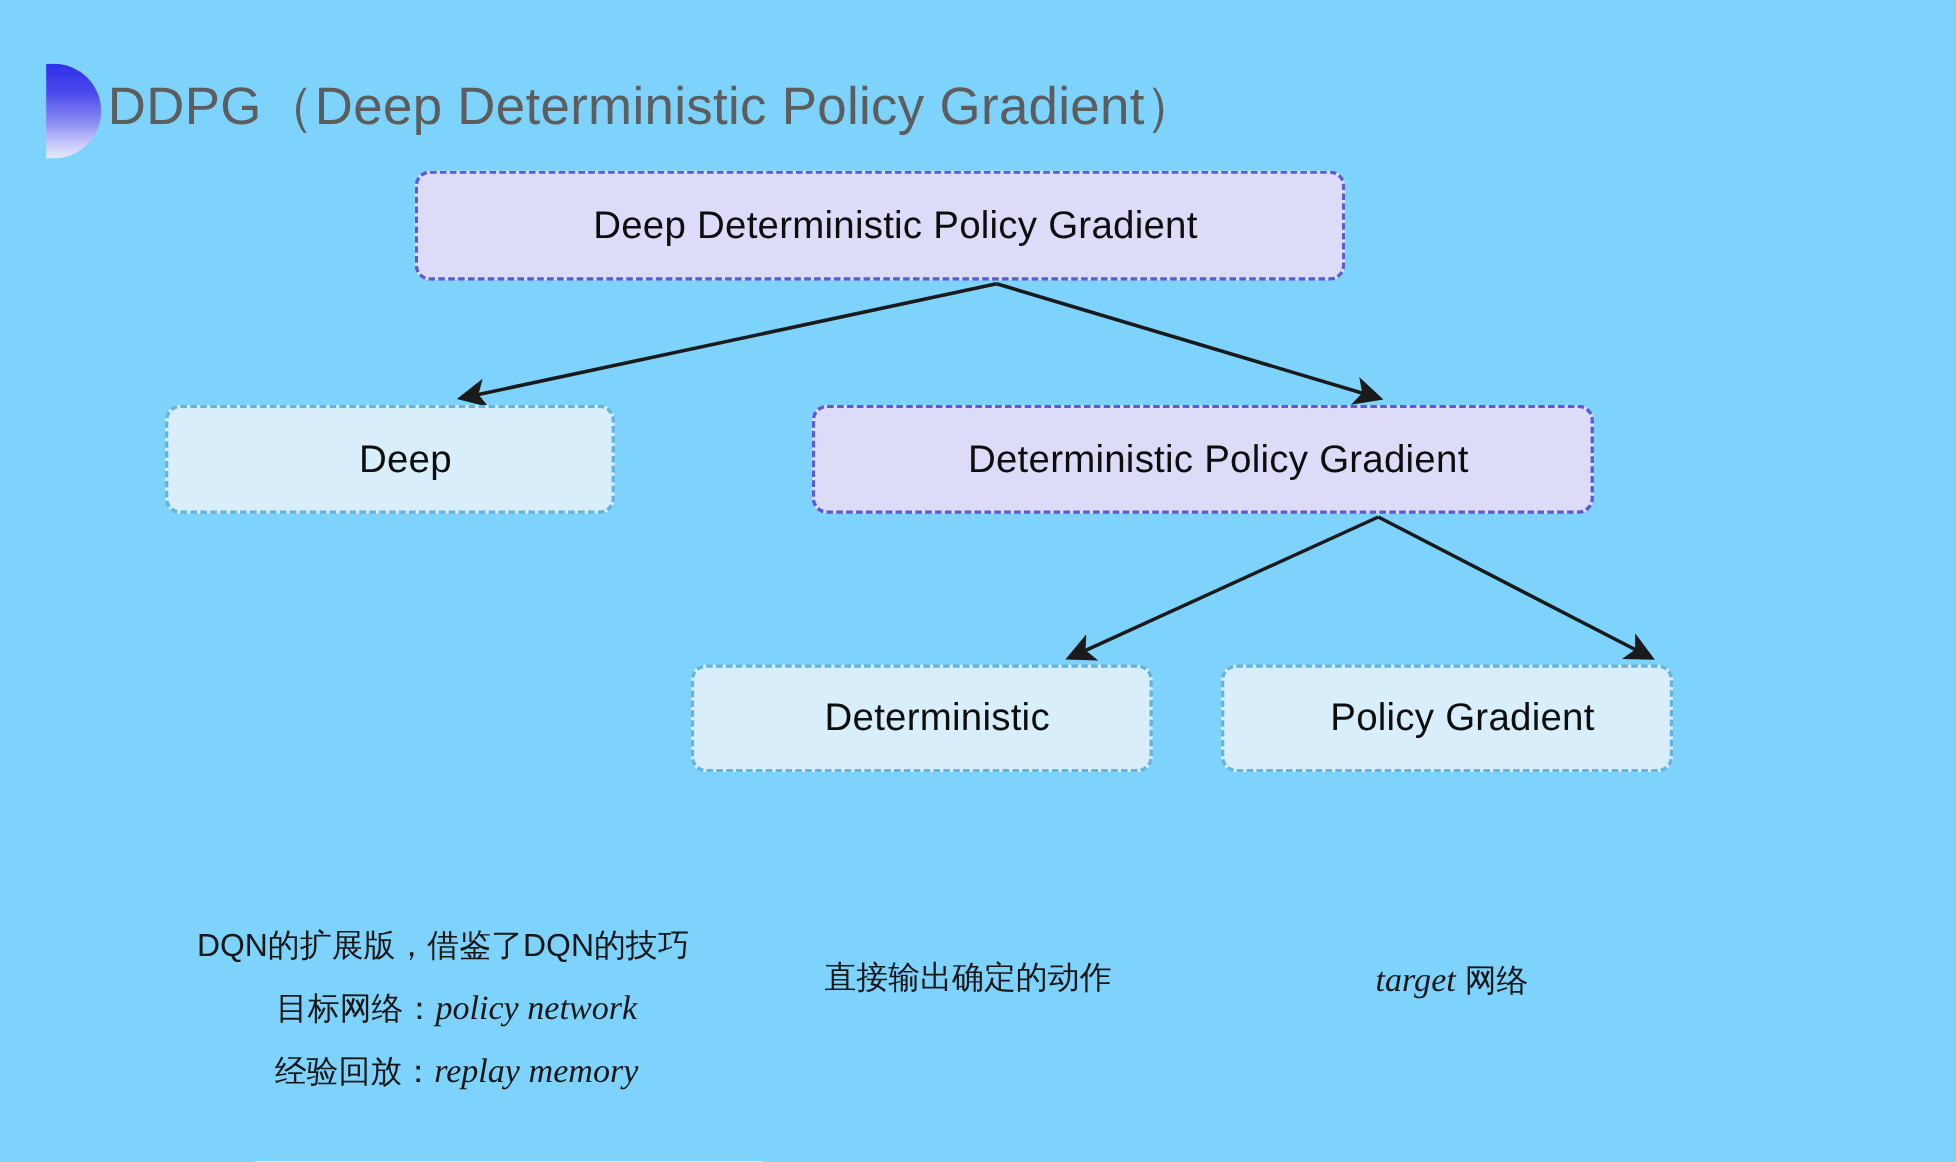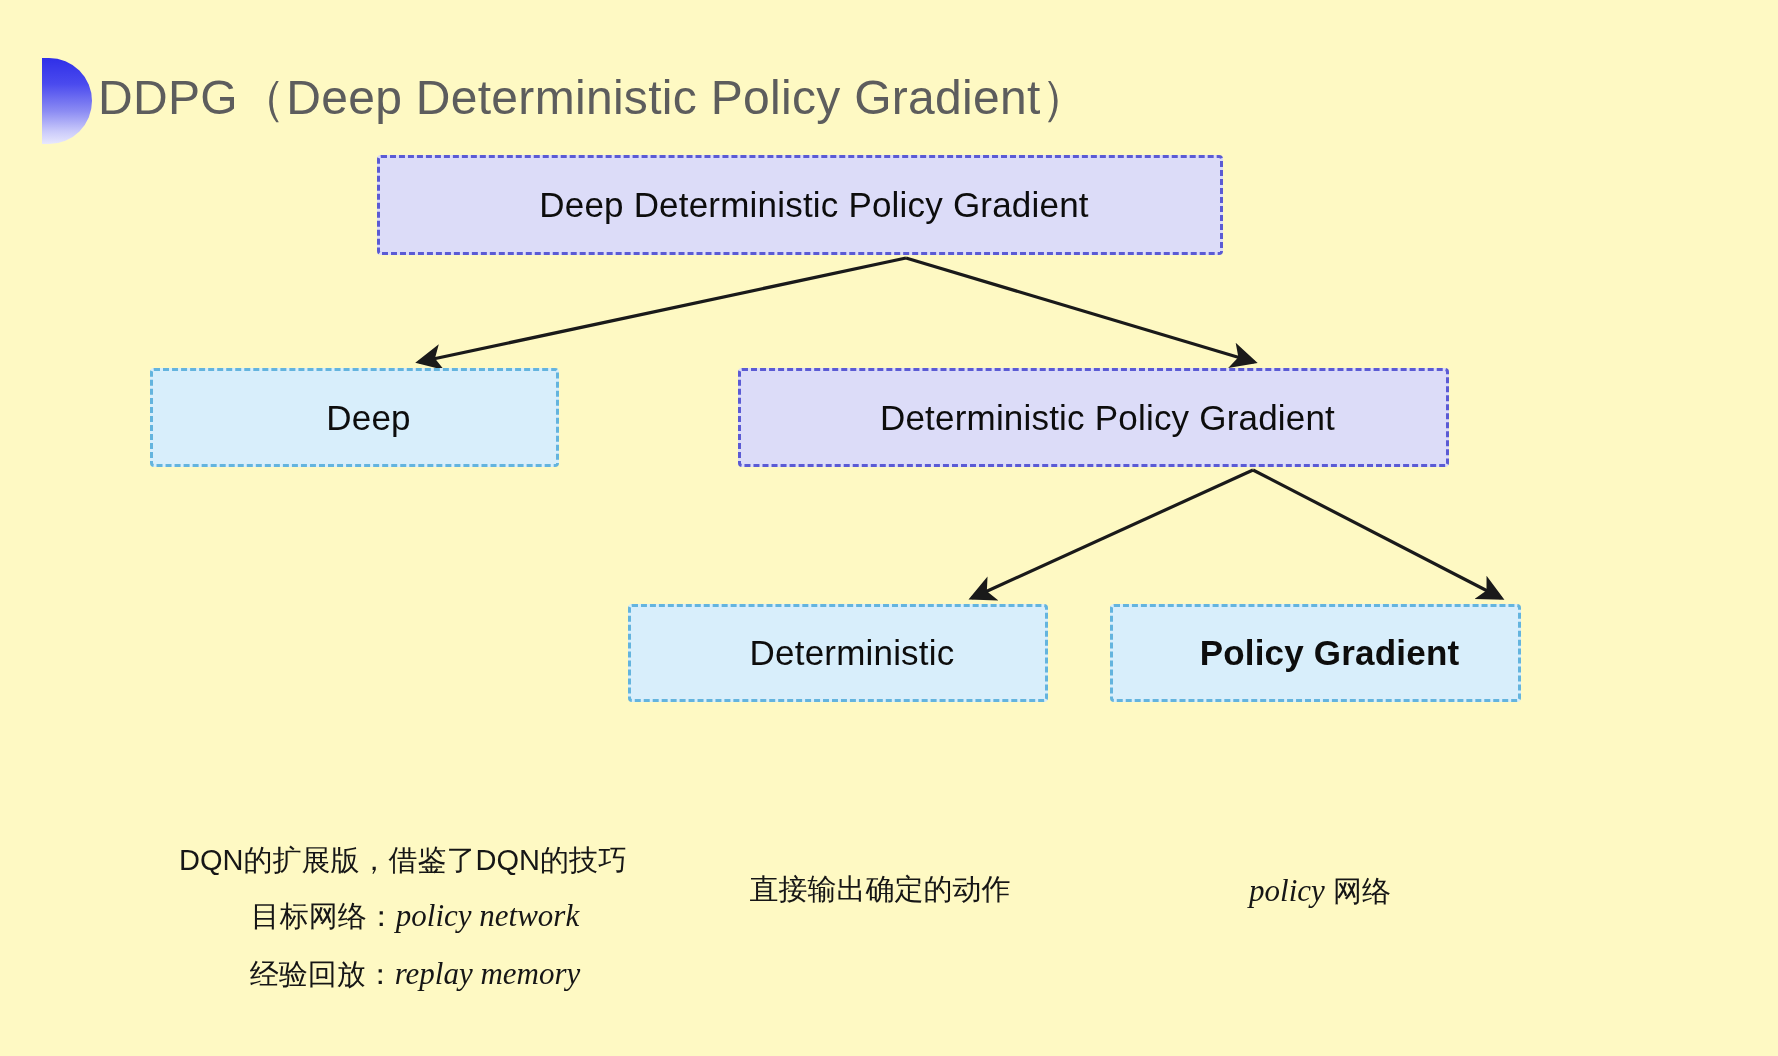--- a/index.html
+++ b/index.html
@@ -8,21 +8,21 @@
     background: #ffffff;
   }
   body {
     font-family: "Liberation Sans", sans-serif;
     -webkit-font-smoothing: antialiased;
   }
   #slide {
     position: relative;
     width: 1778px;
     height: 1056px;
-    background: #fef9c3;
+    background: #7dd3fc;
     overflow: hidden;
   }
 
   
   #title-bullet {
     position: absolute;
     left: 30px;
     top: 58px;
     width: 62px;
     height: 86px;
@@ -41,21 +41,21 @@
     color: #5d5d5d;
     letter-spacing: 0.3px;
     white-space: nowrap;
     line-height: 1.2;
   }
 
   
   .node {
     position: absolute;
     box-sizing: border-box;
-    border-radius: 4px;
+    border-radius: 14px;
     display: flex;
     align-items: center;
     justify-content: center;
     color: #0d0d0d;
     font-size: 35px;
     font-weight: 400;
     letter-spacing: 0.2px;
     white-space: nowrap;
     padding-left: 28px;
   }
@@ -65,21 +65,21 @@
   }
   .node.blue {
     background: #d8eefb;
     border: 3px dashed #64b4de;
   }
 
   #node-root      { left: 377px;  top: 155px; width: 846px; height: 100px; }
   #node-deep      { left: 150px;  top: 368px; width: 409px; height: 99px;  }
   #node-dpg       { left: 738px;  top: 368px; width: 711px; height: 99px;  }
   #node-det       { left: 628px;  top: 604px; width: 420px; height: 98px;  }
-  #node-pg        { left: 1110px; top: 604px; width: 411px; height: 98px; font-weight: bold;  }
+  #node-pg        { left: 1110px; top: 604px; width: 411px; height: 98px;  }
 
   
   #arrows {
     position: absolute;
     left: 0;
     top: 0;
     width: 1778px;
     height: 1056px;
     pointer-events: none;
   }
@@ -142,16 +142,16 @@
     <span class="line">DQN的扩展版，借鉴了DQN的技巧</span>
     <span class="line indent"><span>目标网络：</span><span class="ital">policy network</span></span>
     <span class="line indent"><span>经验回放：</span><span class="ital">replay memory</span></span>
   </div>
 
   <div id="caption-det" class="caption">
     <span class="line">直接输出确定的动作</span>
   </div>
 
   <div id="caption-pg" class="caption">
-    <span class="line"><span class="ital">policy</span><span> 网络</span></span>
+    <span class="line"><span class="ital">target</span><span> 网络</span></span>
   </div>
 
 </div>
 
 </body></html>

